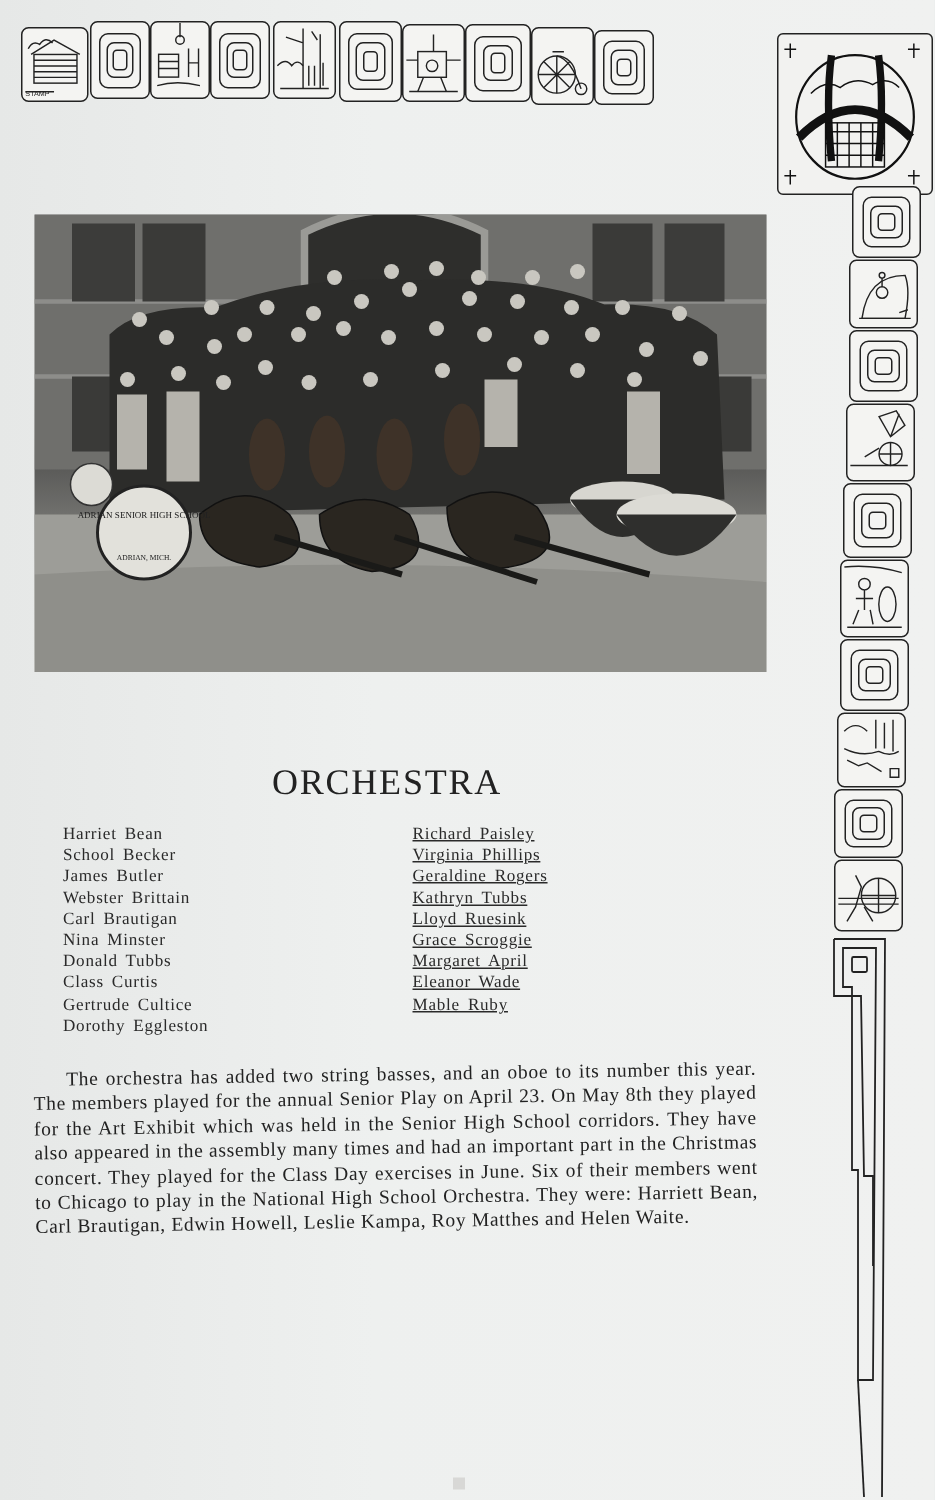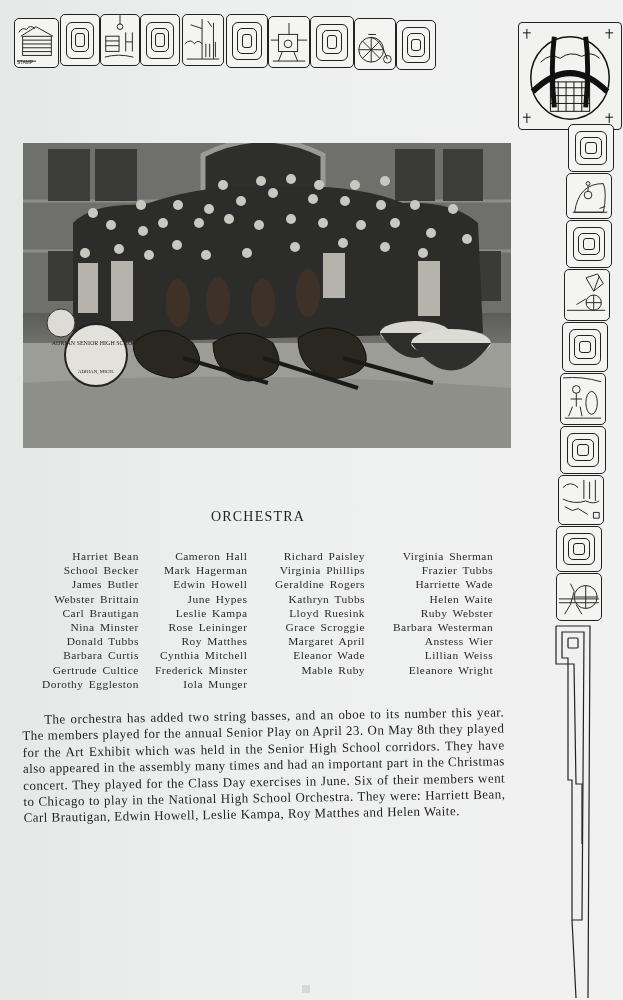--- a/index.html
+++ b/index.html
@@ -32,27 +32,27 @@
   .photo {
     position:absolute; left:23px; top:143px; width:488px; height:305px;
     background:linear-gradient(180deg,#6a6a68 0%,#7d7d7a 35%,#5a5a58 55%,#8a8a86 78%,#a4a4a0 100%);
     overflow:hidden;
   }
   .photo svg { width:100%; height:100%; display:block; }
 
   
   .title {
     position:absolute; left:0; width:500px; top:509px; text-align:center;
-    font-size:14px; letter-spacing:1.2px; color:#222;
+    font-size:24px; letter-spacing:1.2px; color:#222;
   }
   .names { position:absolute; top:549px; font-size:11.4px; line-height:14.2px; color:#2a2a2a; letter-spacing:0.5px; word-spacing:2px; }
-  .names div { white-space:nowrap;text-align:right; }
+  .names div { white-space:nowrap; }
   .col1 { left:42px; }
   .col2 { left:155px; }
-  .col3 { left:275px; }
+  .col3 { left:275px;text-decoration:underline; }
   .col4 { left:393px; }
 
   .para {
     position:absolute; left:22px; top:712px; width:482px;
     font-size:13px; line-height:16.4px; color:#222; letter-spacing:0.45px;
     text-align:justify; text-indent:22px; transform:rotate(-0.9deg); transform-origin:left top;
   }
   .folio { position:absolute; left:302px; top:985px; width:8px; height:8px; background:#d8d8d6; }
 </style>
 </head>
@@ -360,55 +360,32 @@
   <div class="title" style="left:8px;">ORCHESTRA</div>
 
   <div class="names col1">
     <div>Harriet Bean</div>
     <div>School Becker</div>
     <div>James Butler</div>
     <div>Webster Brittain</div>
     <div>Carl Brautigan</div>
     <div>Nina Minster</div>
     <div>Donald Tubbs</div>
-    <div>Barbara Curtis</div>
+    <div>Class Curtis</div>
     <div>Gertrude Cultice</div>
     <div>Dorothy Eggleston</div>
-  </div>
-  <div class="names col2">
-    <div>Cameron Hall</div>
-    <div>Mark Hagerman</div>
-    <div>Edwin Howell</div>
-    <div>June Hypes</div>
-    <div>Leslie Kampa</div>
-    <div>Rose Leininger</div>
-    <div>Roy Matthes</div>
-    <div>Cynthia Mitchell</div>
-    <div>Frederick Minster</div>
-    <div>Iola Munger</div>
   </div>
   <div class="names col3">
     <div>Richard Paisley</div>
     <div>Virginia Phillips</div>
     <div>Geraldine Rogers</div>
     <div>Kathryn Tubbs</div>
     <div>Lloyd Ruesink</div>
     <div>Grace Scroggie</div>
     <div>Margaret April</div>
     <div>Eleanor Wade</div>
     <div>Mable Ruby</div>
   </div>
-  <div class="names col4">
-    <div>Virginia Sherman</div>
-    <div>Frazier Tubbs</div>
-    <div>Harriette Wade</div>
-    <div>Helen Waite</div>
-    <div>Ruby Webster</div>
-    <div>Barbara Westerman</div>
-    <div>Anstess Wier</div>
-    <div>Lillian Weiss</div>
-    <div>Eleanore Wright</div>
-  </div>
 
   <div class="para">The orchestra has added two string basses, and an oboe to its number this year. The members played for the annual Senior Play on April 23.  On May 8th they played for the Art Exhibit which was held in the Senior High School corridors. They have also appeared in the assembly many times and had an important part in the Christmas concert.  They played for the Class Day exercises in June.  Six of their members went to Chicago to play in the National High School Orchestra. They were: Harriett Bean, Carl Brautigan, Edwin Howell, Leslie Kampa, Roy Matthes and Helen Waite.</div>
 
   <div class="folio"></div>
 </div>
 
 </body></html>

